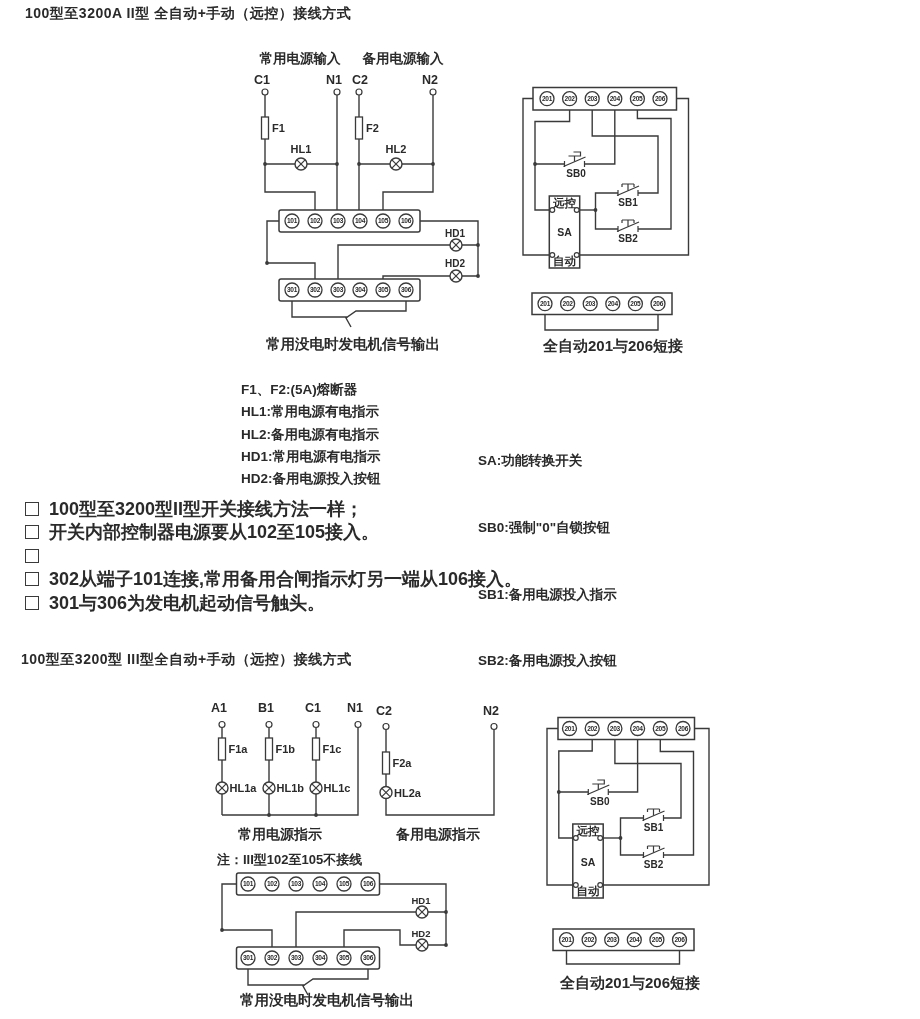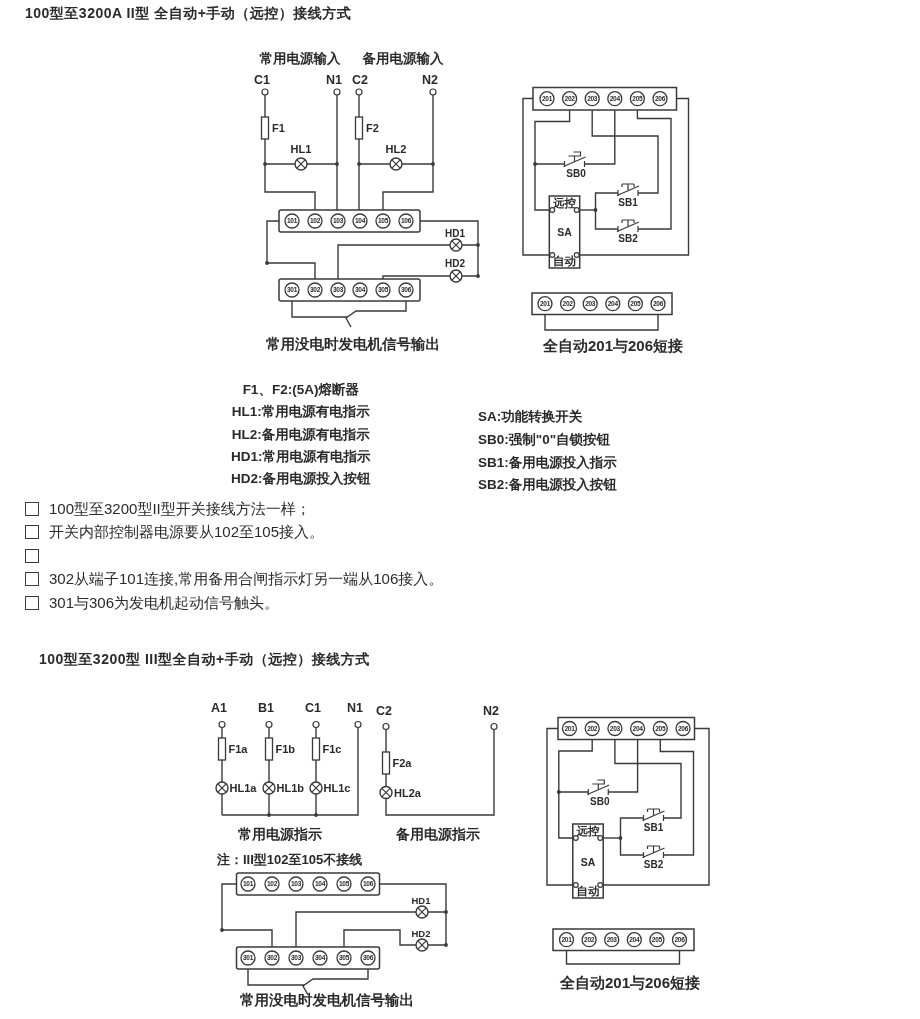--- a/index.html
+++ b/index.html
@@ -2,22 +2,22 @@
 <html><head>
 <meta charset="utf-8">
 <style>
   html,body{margin:0;padding:0;background:#fff;}
   .page{position:relative;width:920px;height:1019px;background:#fff;overflow:hidden;
         font-family:"Liberation Sans","DejaVu Sans",sans-serif;color:#2a2a2a;}
   .abs{position:absolute;}
   .title{font-size:14px;font-weight:700;letter-spacing:0.5px;white-space:nowrap;}
   .legend{font-size:13.5px;font-weight:600;white-space:nowrap;}
   .legend div{height:22.3px;line-height:22.3px;}
-  .legend.r div{height:22.8px;line-height:22.8px;}
-  .notes{font-size:15px;font-weight:400;}
+  .legend.r div{height:22.8px;line-height:22.8px;margin-top:44px;}
+  .notes{font-size:18px;font-weight:700;}
   .note-row{display:flex;align-items:flex-start;margin-bottom:4.6px;height:18.9px;}
   .cbx{width:12px;height:12px;border:1.6px solid #3a3a3a;margin:2px 10px 0 0;flex:0 0 auto;}
   .note-text{white-space:nowrap;line-height:18px;}
   svg{position:absolute;left:0;top:0;}
   svg text{fill:#2a2a2a;font-family:"Liberation Sans","DejaVu Sans",sans-serif;}
   .w{fill:none;stroke:#3a3a3a;stroke-width:1.4;}
   .bx{fill:none;stroke:#3a3a3a;stroke-width:1.5;}
   .tc{fill:#fff;stroke:#3a3a3a;stroke-width:1.3;}
   .sc{fill:#fff;stroke:#3a3a3a;stroke-width:1.2;}
   .lc{fill:#fff;stroke:#3a3a3a;stroke-width:1.4;}
@@ -446,21 +446,21 @@
         </g>
       <g>
           <circle class="tc" cx="679.5" cy="939.7" r="7"></circle>
           <text class="tn" x="679.5" y="942.1">206</text>
         </g>
       <path class="w" d="M566.5,950.5 V964 H679.5 V950.5"></path>
       <text class="t15b" x="630" y="988">全自动201与206短接</text>
     </g>
   </svg>
 
-  <div class="abs legend" style="left:231px;top:379px;text-align:center;">
+  <div class="abs legend" style="left:241px;top:379px;">
     <div>F1、F2:(5A)熔断器</div>
     <div>HL1:常用电源有电指示</div>
     <div>HL2:备用电源有电指示</div>
     <div>HD1:常用电源有电指示</div>
     <div>HD2:备用电源投入按钮</div>
   </div>
   <div class="abs legend r" style="left:478px;top:406px;">
     <div>SA:功能转换开关</div>
     <div>SB0:强制"0"自锁按钮</div>
     <div>SB1:备用电源投入指示</div>
@@ -482,15 +482,15 @@
     <div class="note-row">
       <span class="cbx"></span>
       <span class="note-text">302从端子101连接,常用备用合闸指示灯另一端从106接入。</span>
     </div>
     <div class="note-row">
       <span class="cbx"></span>
       <span class="note-text">301与306为发电机起动信号触头。</span>
     </div>
   </div>
 
-  <div class="abs title" style="left:39px;top:651px;">100型至3200型 III型全自动+手动（远控）接线方式</div>
+  <div class="abs title" style="left:21px;top:651px;">100型至3200型 III型全自动+手动（远控）接线方式</div>
 
 </div>
 
 </body></html>

